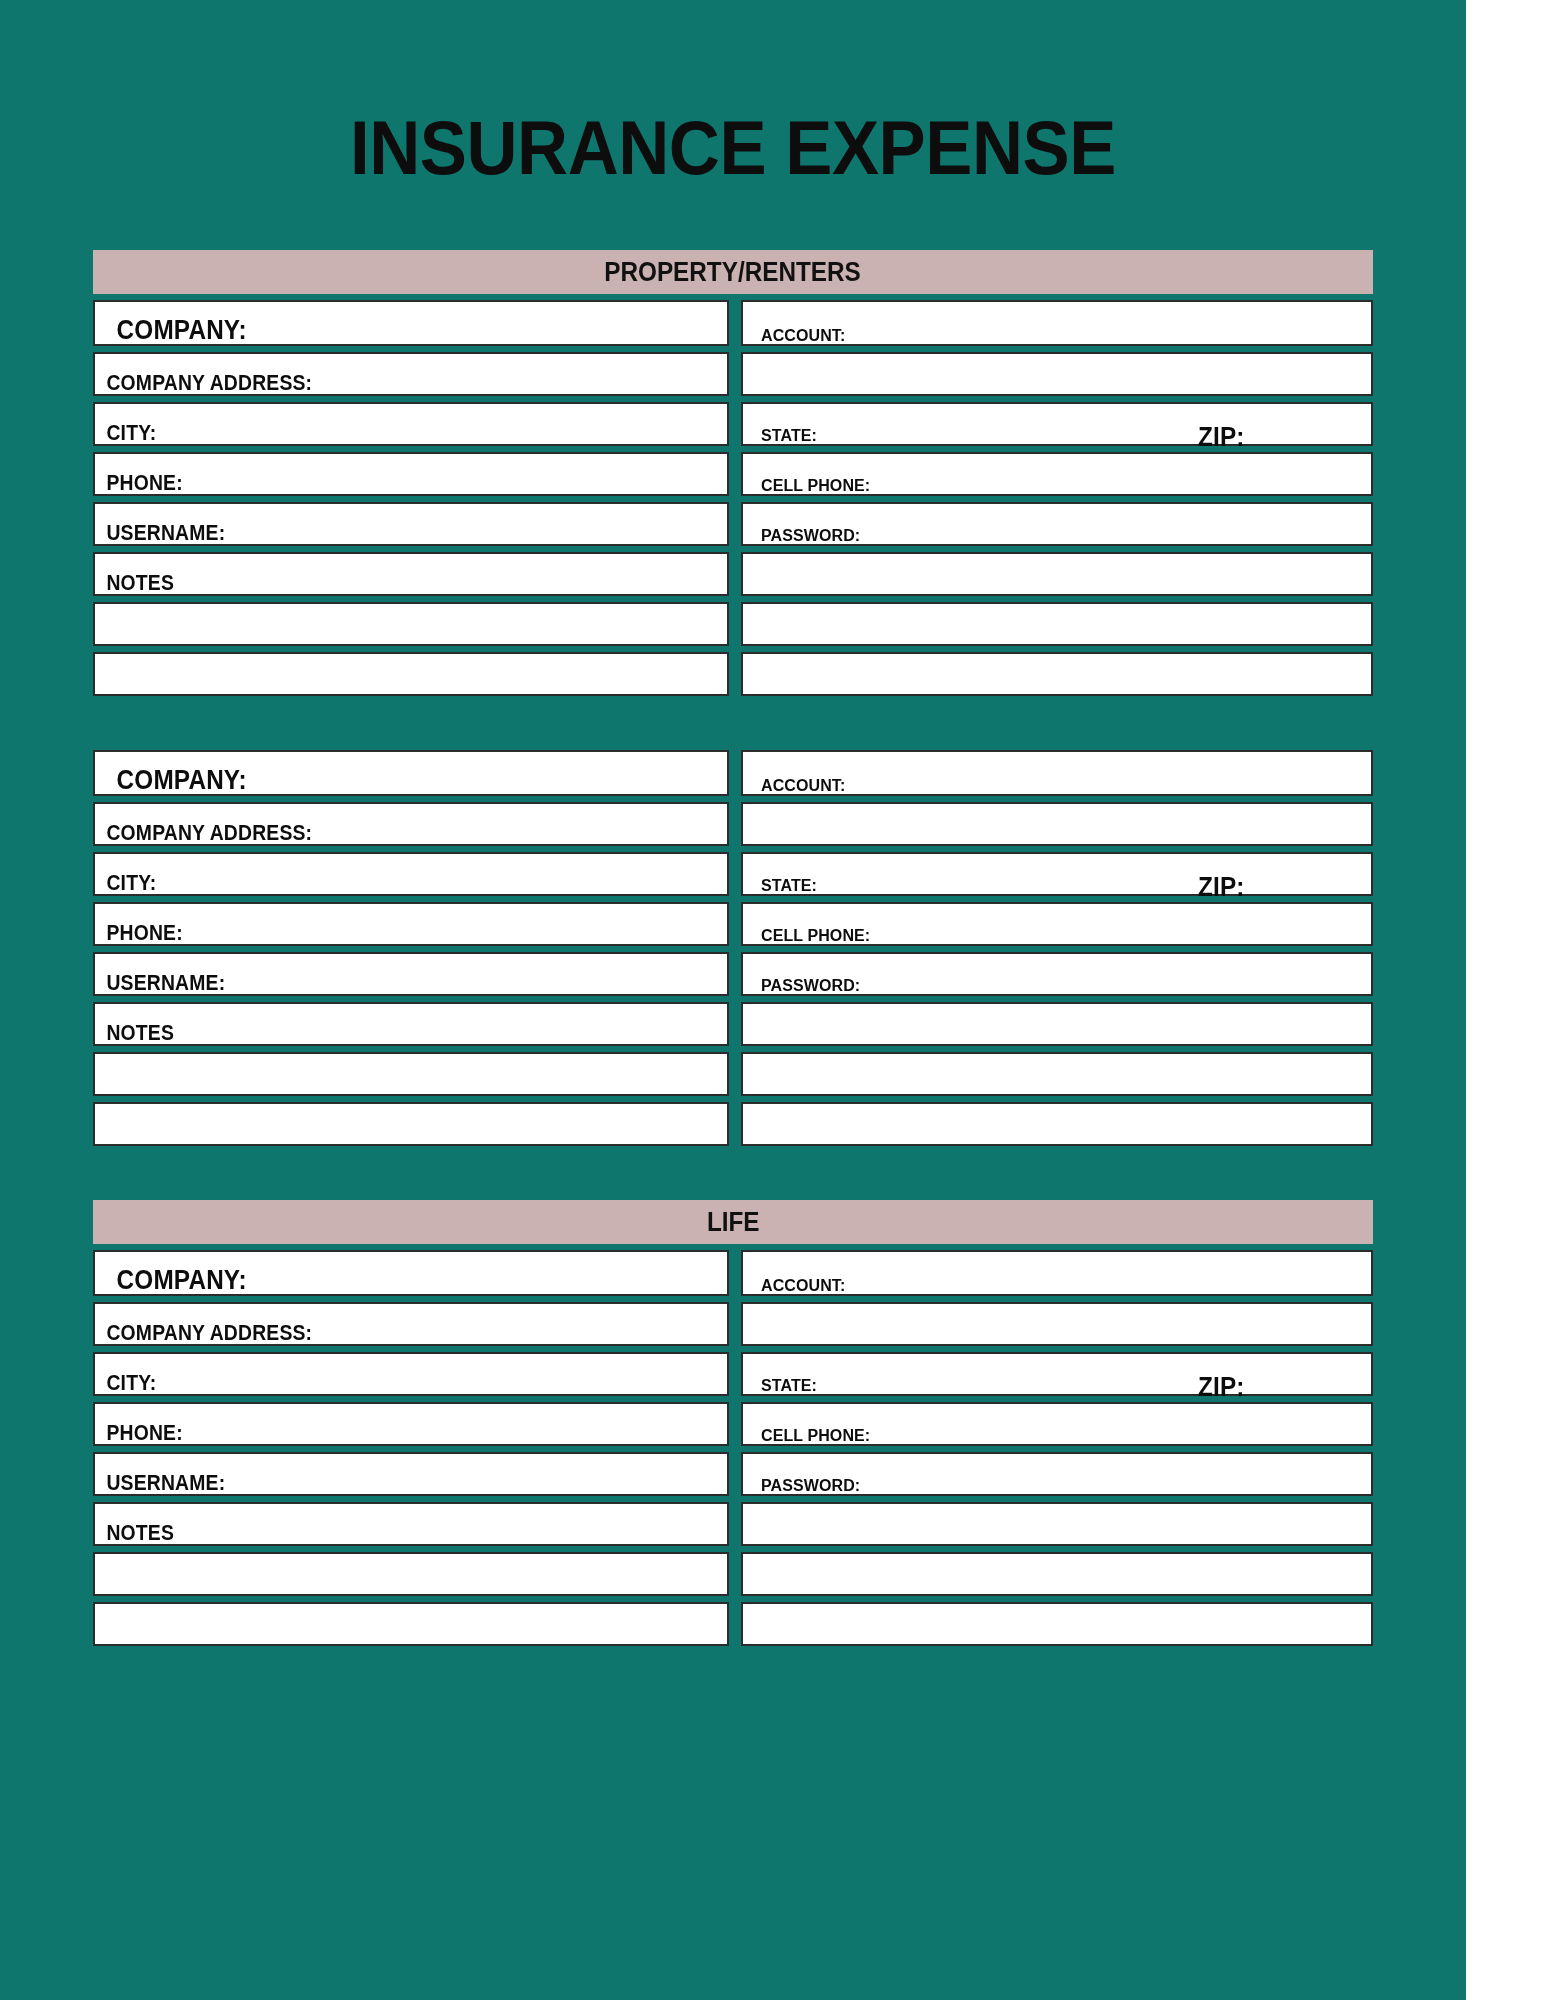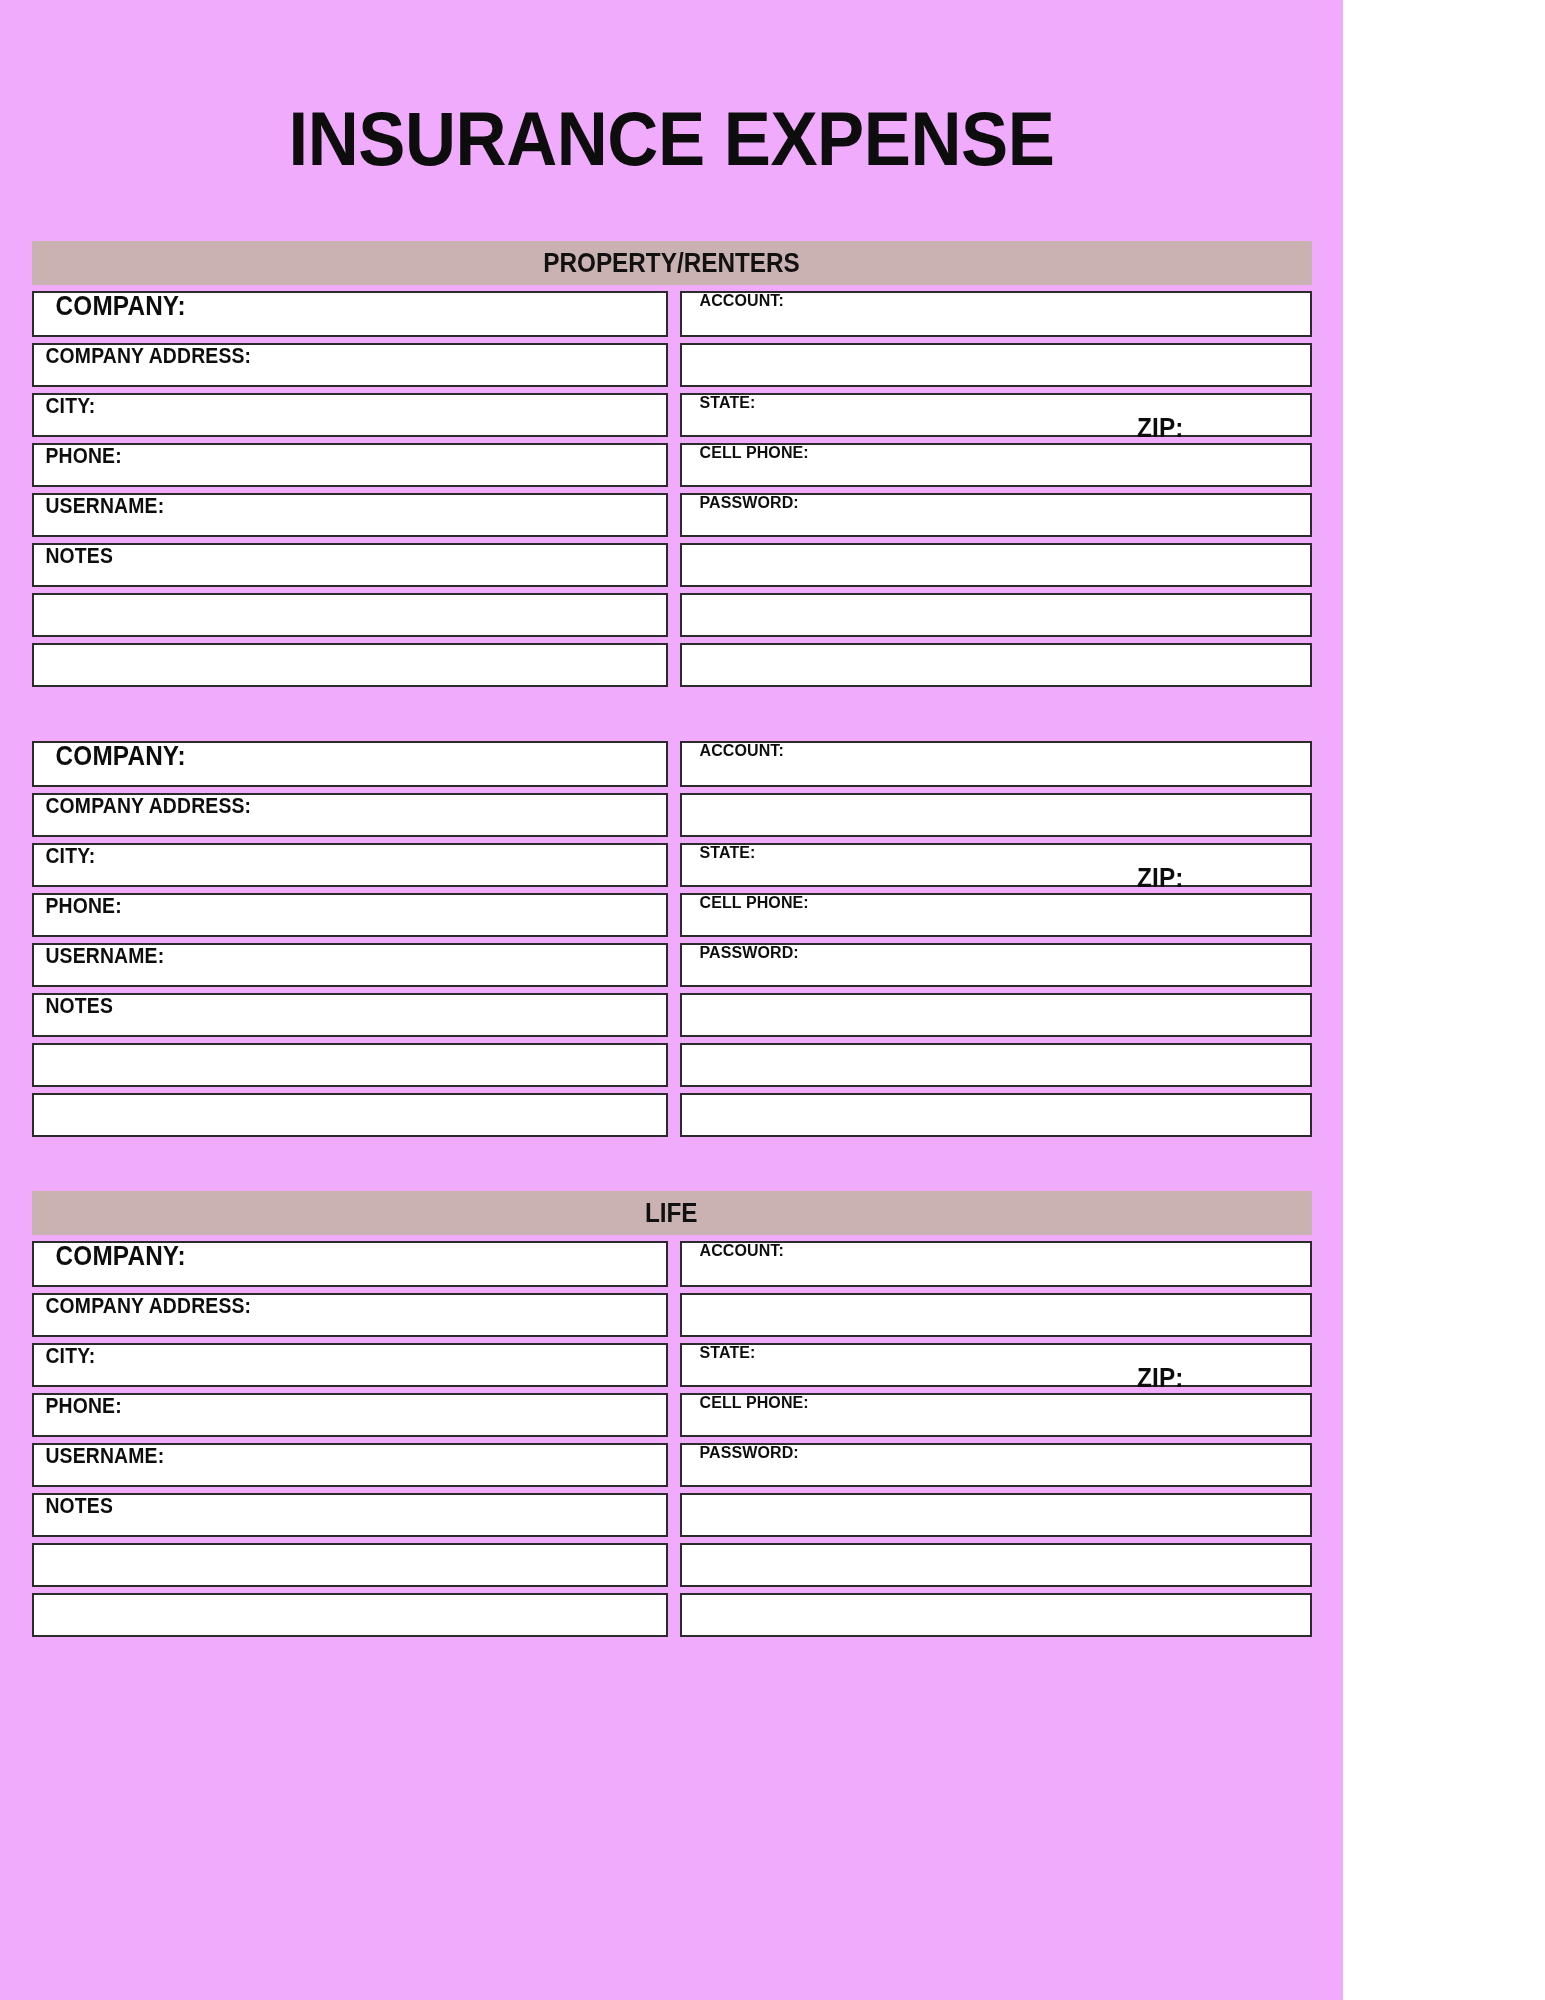--- a/index.html
+++ b/index.html
@@ -9,25 +9,25 @@
   }
   body {
     width: 1545px;
     height: 2000px;
     font-family: "Liberation Sans", sans-serif;
     -webkit-font-smoothing: antialiased;
   }
 
   .page {
     position: relative;
-    width: 1343px;
+    width: 1466px;
     height: 2000px;
-    background: #f0abfc;
+    background: #0f766e;
     box-sizing: border-box;
-    padding: 8px;
+    padding: 17px;
     overflow: hidden;
   }
 
   
   .doc-title {
     text-align: center;
     font-family: "Liberation Sans Narrow", "Liberation Sans", sans-serif;
     font-weight: bold;
     font-size: 76px;
     letter-spacing: -0.5px;
@@ -67,21 +67,21 @@
     gap: 12px;
     margin-bottom: 6px;
   }
   .row:last-child { margin-bottom: 0; }
 
   .cell {
     border: 2px solid #2b2b2b;
     background: #ffffff;
     box-sizing: border-box;
     display: flex;
-    align-items: flex-start;
+    align-items: flex-end;
     position: relative;
   }
   .cell.left  { width: 636px; }
   .cell.right { width: 632px; }
 
   .cell.h-std  { height: 44px; }
   .cell.h-tall { height: 46px; }
 
   
   .lbl {

